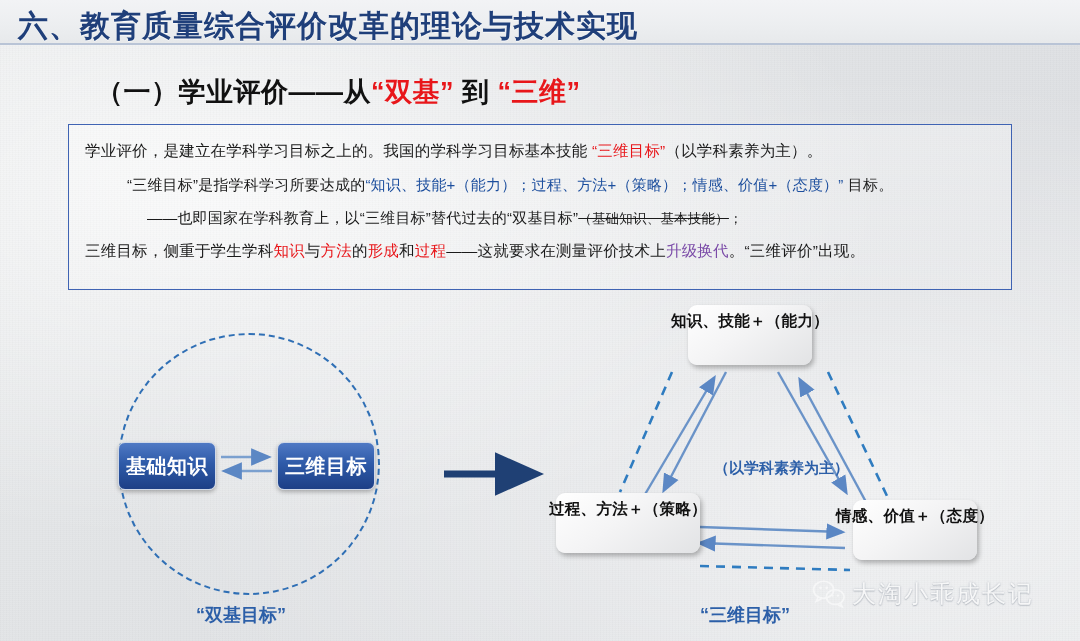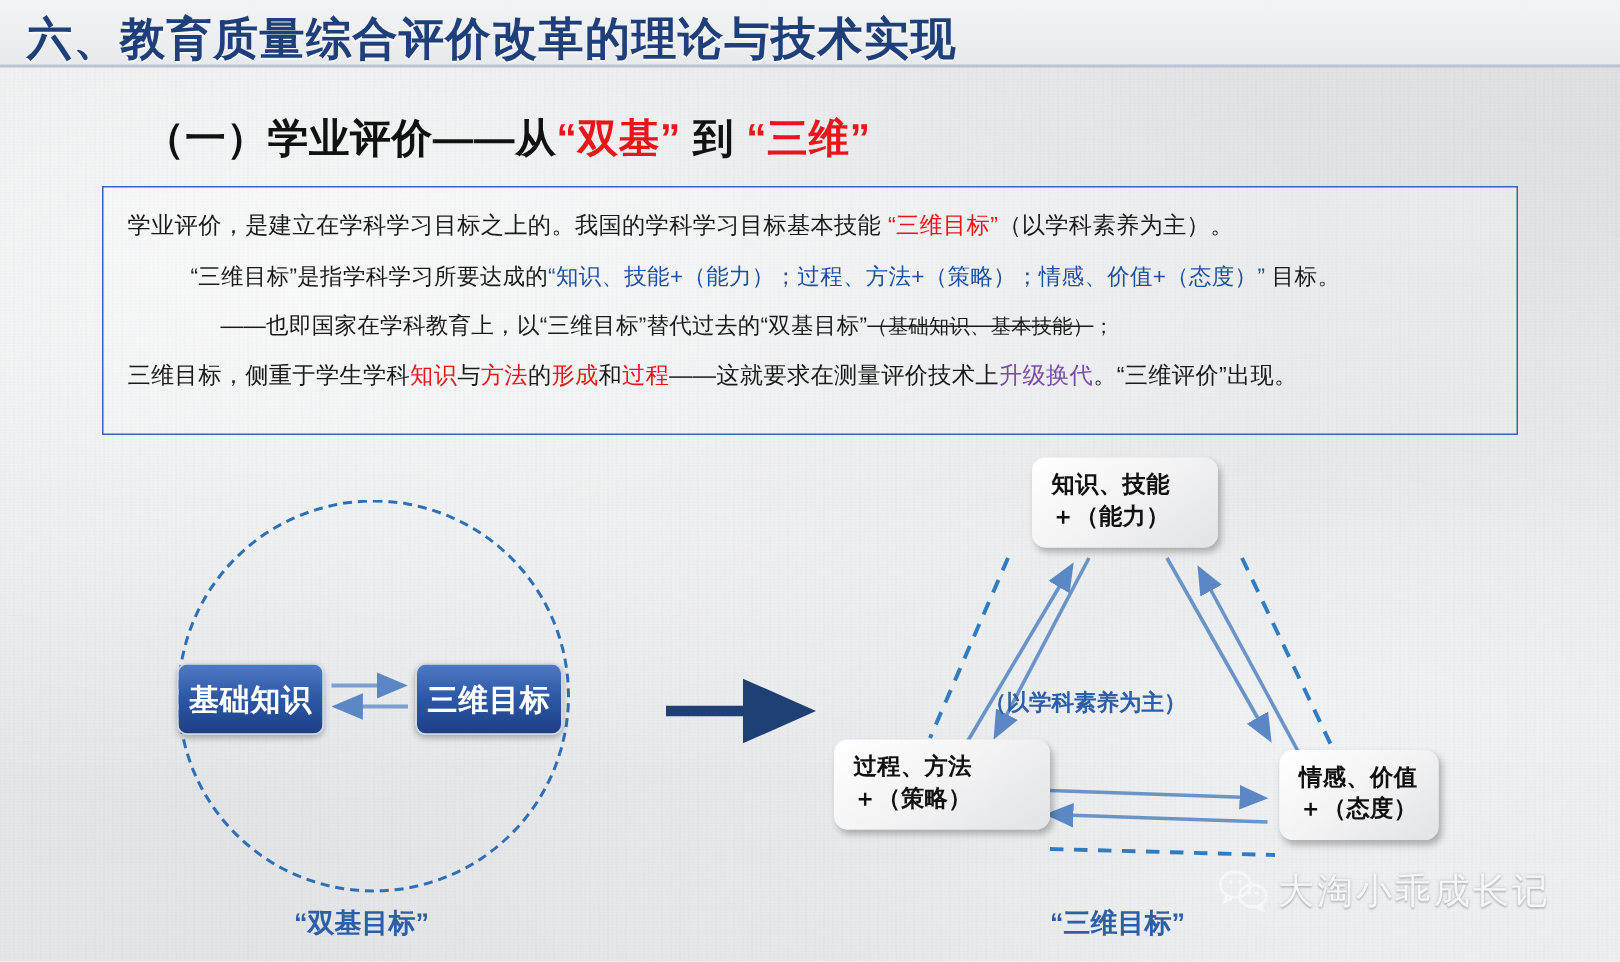--- a/index.html
+++ b/index.html
@@ -108,32 +108,32 @@
 
   
   
   .gray-box{
     position:absolute;
     border-radius: 9px;
     background: linear-gradient(145deg, #ffffff 0%, #f4f4f5 45%, #e2e3e5 100%);
     box-shadow: 2px 3px 5px rgba(0,0,0,0.28);
     color:#111;
     font-size: 15.5px; font-weight:700;
-    display:flex; flex-direction:column; align-items:flex-start; justify-content:center;
+    display:flex; flex-direction:row; align-items:flex-start; justify-content:center;
     padding: 6px 13px;
     white-space:nowrap;
     line-height: 1.35;
     letter-spacing:0.3px;
   }
   #node-knowledge{ left:688px; top:305px; width:124px; height:60px; }
   #node-process{ left:556px; top:493px; width:144px; height:60px; }
-  #node-emotion{ left:853px; top:500px; width:106px; height:60px; }
+  #node-emotion{ left:853px; top:500px; width:124px; height:60px; }
 
   #triangle-center-label{
-    position:absolute; left:656px; top:459px;
+    position:absolute; left:714px; top:459px;
     font-size: 15px; font-weight:700; color:#2c5fa8;
     white-space:nowrap;
   }
   #right-caption{
     position:absolute; left:700px; top:603px;
     font-size: 18px; font-weight:700; color:#2c5fa8;
     white-space:nowrap;
   }
 
   

